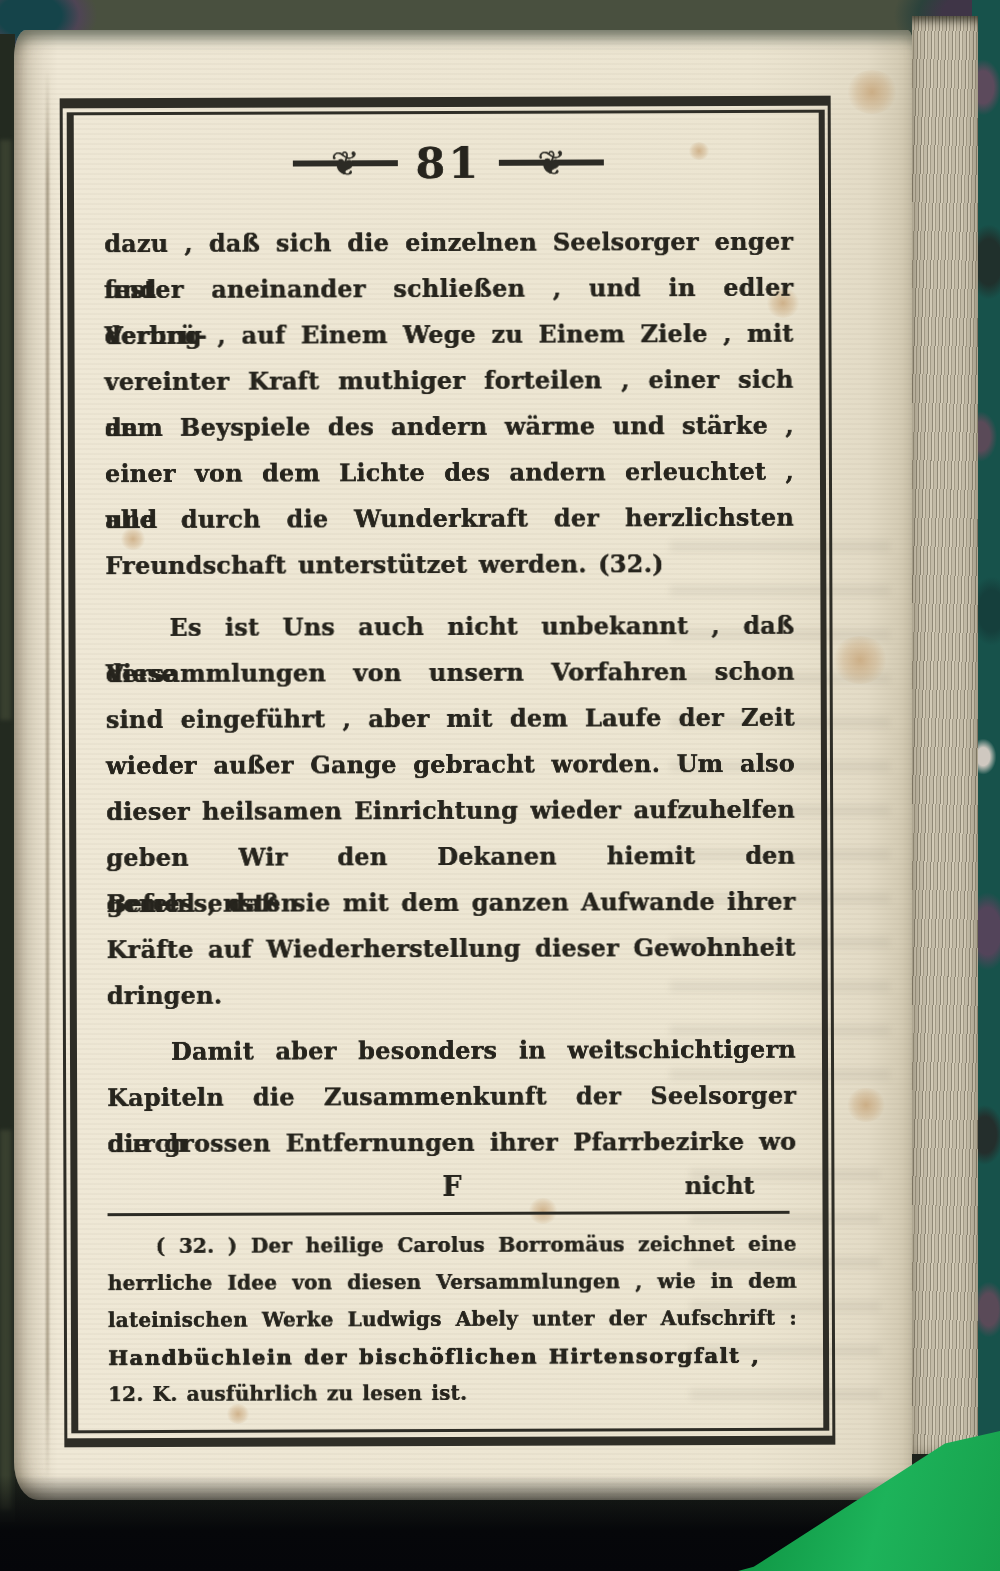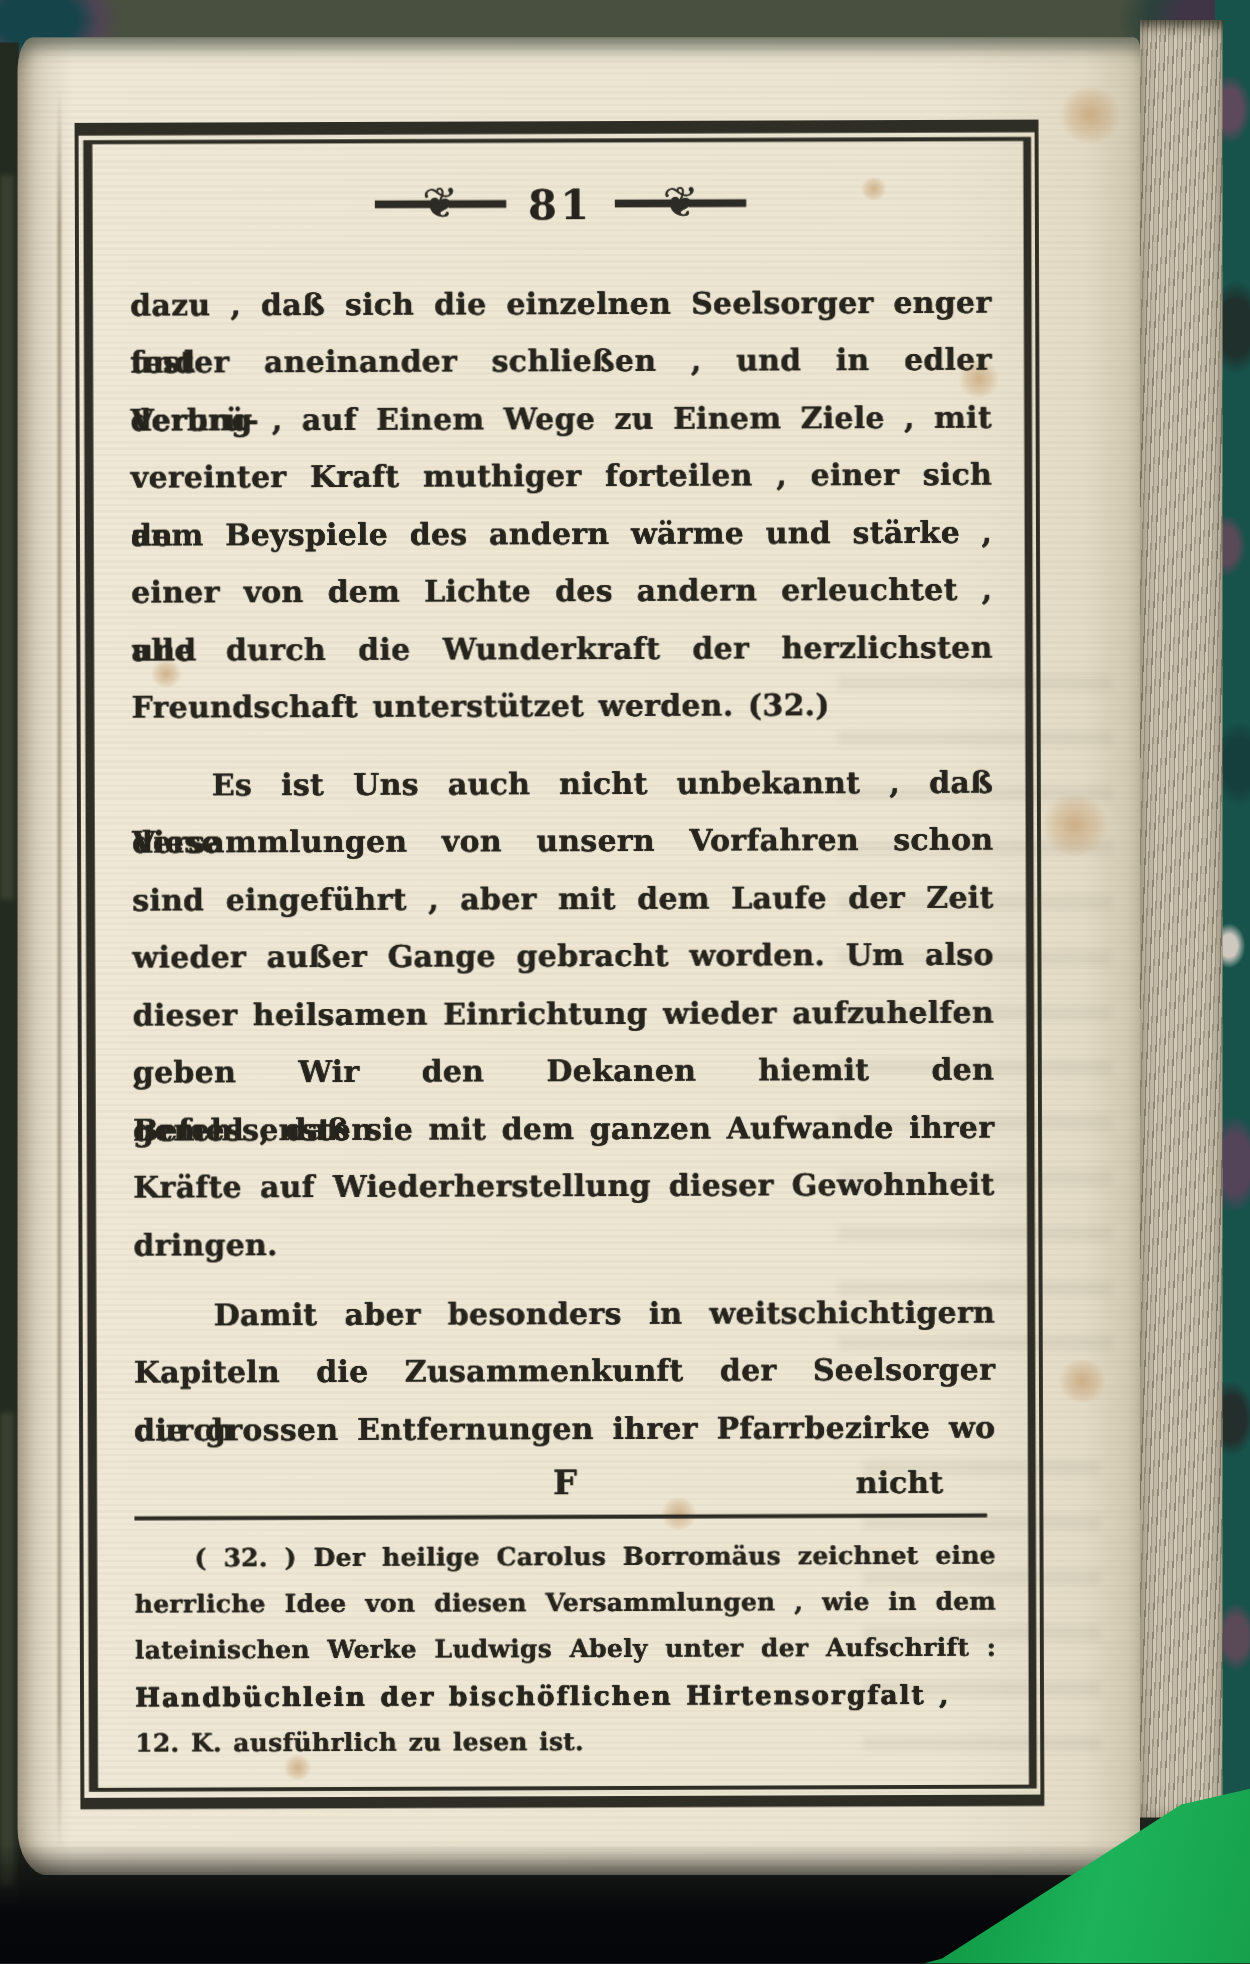--- a/index.html
+++ b/index.html
@@ -60,21 +60,21 @@
     border:solid #2e2d26;border-width:10px 3px 9px 3px;transform:rotate(-0.2deg);
     filter:drop-shadow(0 0 .4px rgba(40,40,30,.8));}
   .frame-inner{position:absolute;inset:4px 3px 5px 4px;border:solid #2e2d26;
     border-width:3px 6px 3px 7px;padding:0 26px 0 30px;overflow:hidden;color:#26241d;}
 
   
   .pagehead{margin-top:26px;height:46px;display:flex;justify-content:center;align-items:center;gap:18px;}
   .orn{display:flex;align-items:center;color:#2c2b25;}
   .orn .bar{width:46px;height:6px;background:#2c2b25;}
   .orn .glyph{font-family:"DejaVu Sans", sans-serif;font-size:34px;line-height:34px;margin:0 -8px;z-index:1;}
-  .pageno{font-size:33px;font-weight:bold;letter-spacing:3px;}
+  .pageno{font-size:43px;font-weight:bold;letter-spacing:3px;}
 
   
   .para{margin:0;}
   .p1{margin-top:34px;} .p2{margin-top:16px;} .p3{margin-top:10px;}
   .line{height:46px;line-height:46px;font-size:24px;font-weight:bold;
     text-align:justify;text-align-last:justify;letter-spacing:.2px;word-spacing:3px;
     text-shadow:0 0 .6px rgba(30,28,22,.6);}
   .line.noj{text-align-last:left;}
   .line.ind{text-indent:64px;}
 

